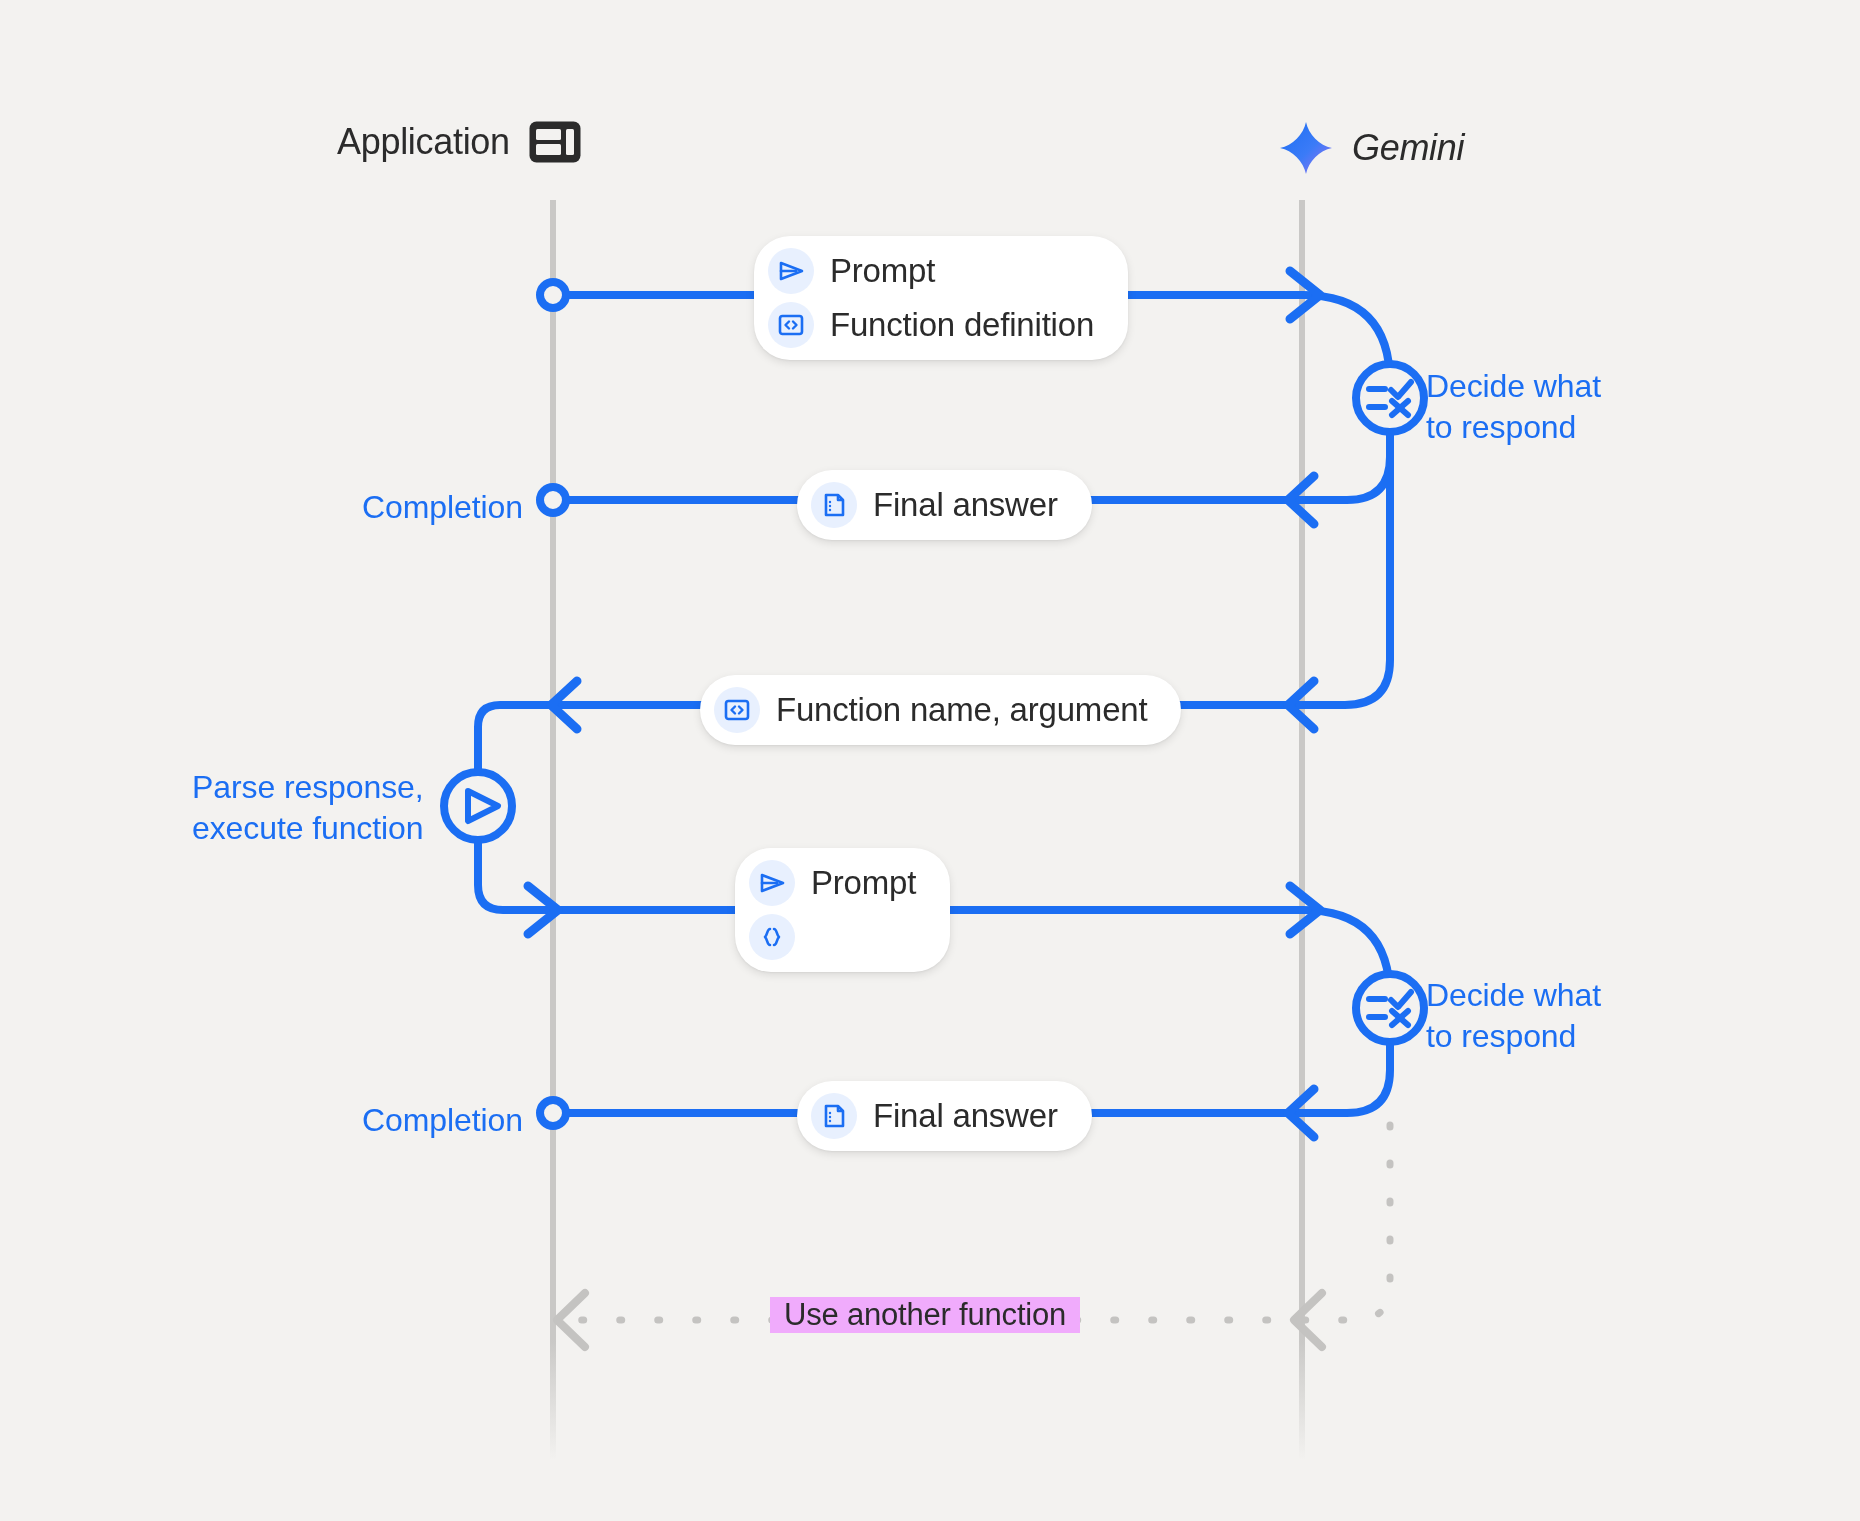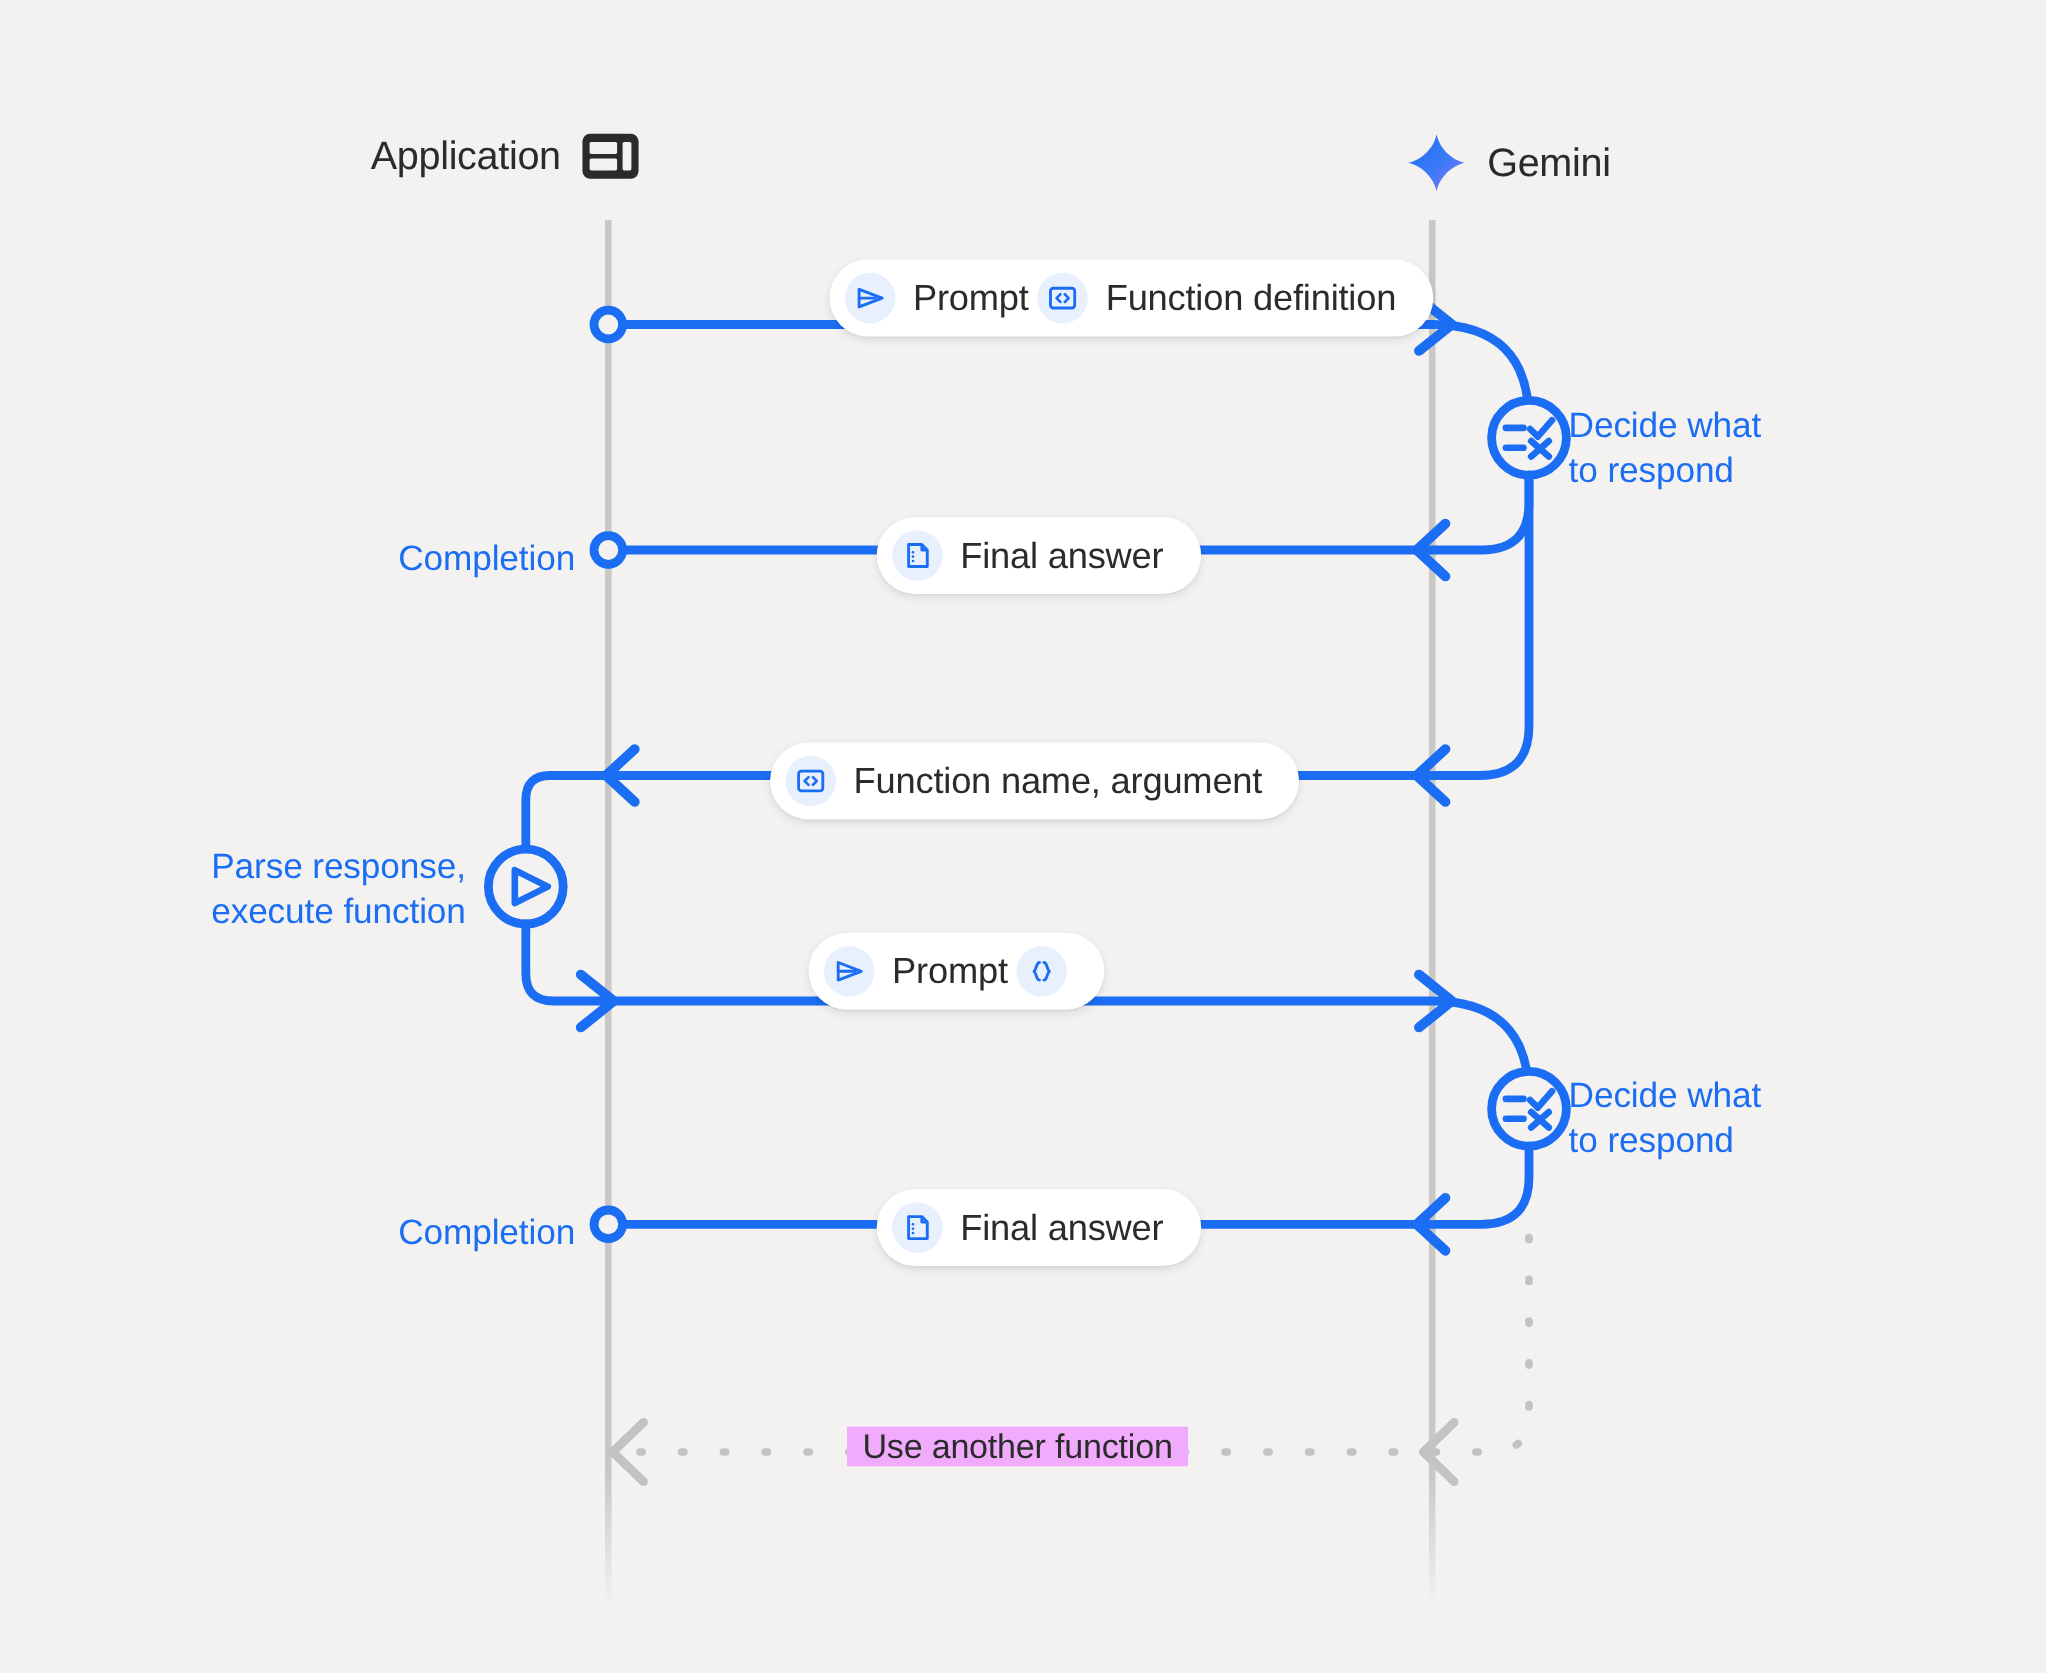--- a/index.html
+++ b/index.html
@@ -33,21 +33,21 @@
     align-items: center;
     gap: 18px;
     white-space: nowrap;
   }
   .col-header .ch-label {
     font-size: 36px;
     color: #2B2B2B;
     letter-spacing: -0.3px;
   }
   #hdr-app { left: 337px; top: 120px; }
-  #hdr-gem { left: 1278px; top: 120px; }
+  #hdr-gem { left: 1278px; top: 120px; font-style: italic; }
 
   .app-icon { width: 54px; height: 44px; display:block; }
   .gem-icon { width: 56px; height: 56px; display:block; }
 
   
   .caption {
     position: absolute;
     font-size: 32px;
     line-height: 1.28;
     color: #1B6EF3;
@@ -64,21 +64,21 @@
   #cap-parse { left: 192px; top: 767px; width: 236px; }
 
   
   .card {
     position: absolute;
     background: #FFFFFF;
     border-radius: 999px;
     box-shadow: 0 3px 9px rgba(0,0,0,0.10), 0 1px 2px rgba(0,0,0,0.05);
     padding: 12px 34px 12px 14px;
     display: flex;
-    flex-direction: row;
+    flex-direction: column;
     gap: 8px;
     box-sizing: border-box;
   }
   .card.two-line { border-radius: 36px; }
   .card-row {
     display: flex;
     align-items: center;
     gap: 16px;
     white-space: nowrap;
   }

